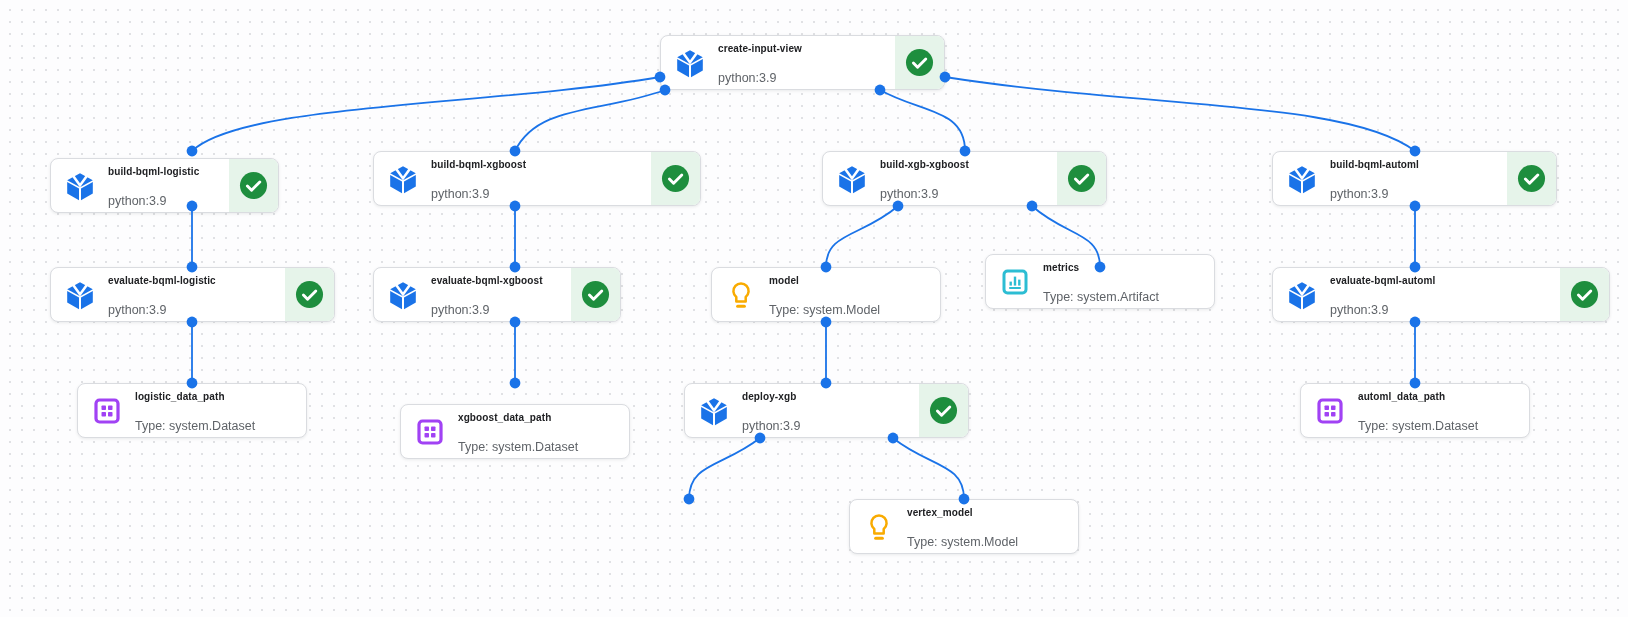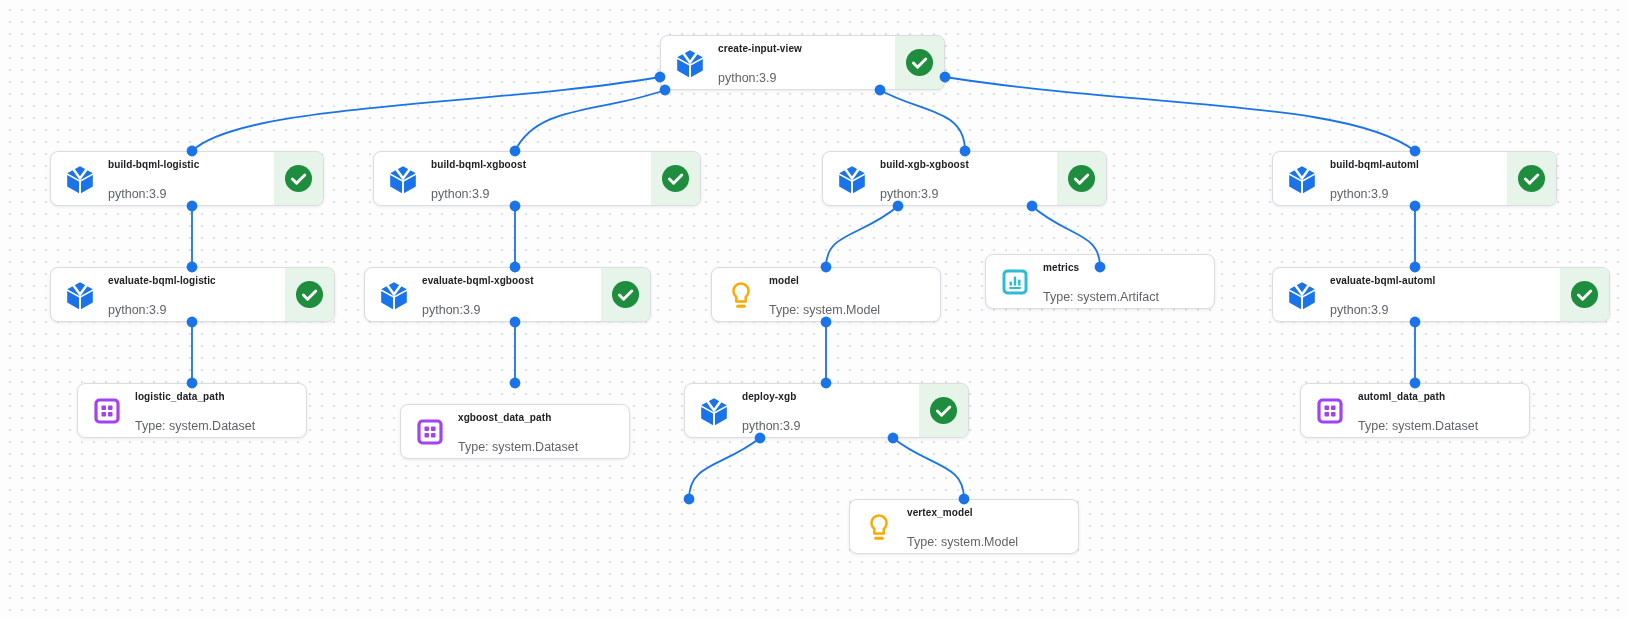--- a/index.html
+++ b/index.html
@@ -135,21 +135,21 @@
       <div class="ntitle">create-input-view</div>
       <div class="nsub">python:3.9</div>
     </div>
     <div class="status">
         <svg>
           <use href="#i-check"></use>
         </svg>
       </div>
   </div>
 
-  <div class="node" style="left:50px;top:151px;width:274px">
+  <div class="node" style="left:50px;top:158px;width:229px">
     <span class="nicon">
         <svg>
           <use href="#i-cube"></use>
         </svg>
       </span>
     <div class="ntext">
       <div class="ntitle">build-bqml-logistic</div>
       <div class="nsub">python:3.9</div>
     </div>
     <div class="status">
@@ -220,21 +220,21 @@
       <div class="ntitle">evaluate-bqml-logistic</div>
       <div class="nsub">python:3.9</div>
     </div>
     <div class="status">
         <svg>
           <use href="#i-check"></use>
         </svg>
       </div>
   </div>
 
-  <div class="node" style="left:364px;top:267px;width:287px">
+  <div class="node" style="left:373px;top:267px;width:248px">
     <span class="nicon">
         <svg>
           <use href="#i-cube"></use>
         </svg>
       </span>
     <div class="ntext">
       <div class="ntitle">evaluate-bqml-xgboost</div>
       <div class="nsub">python:3.9</div>
     </div>
     <div class="status">

